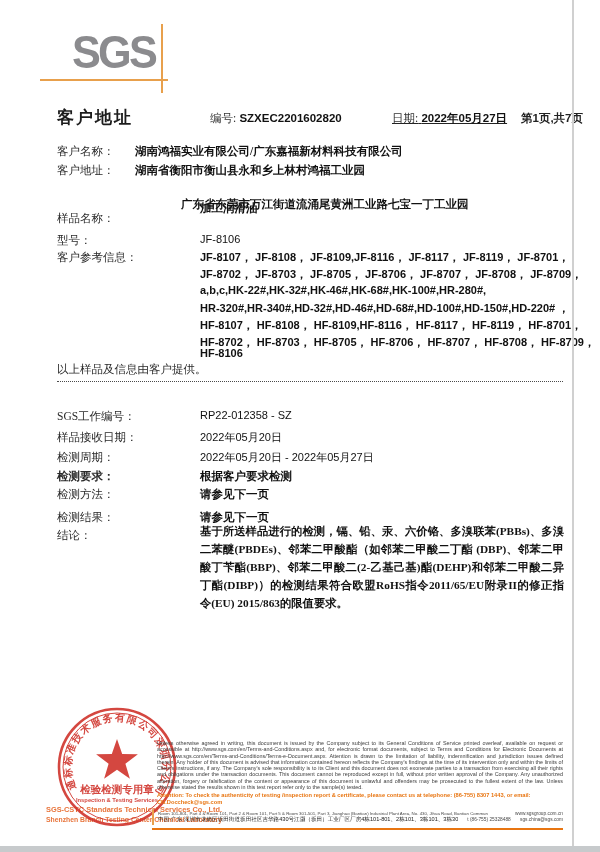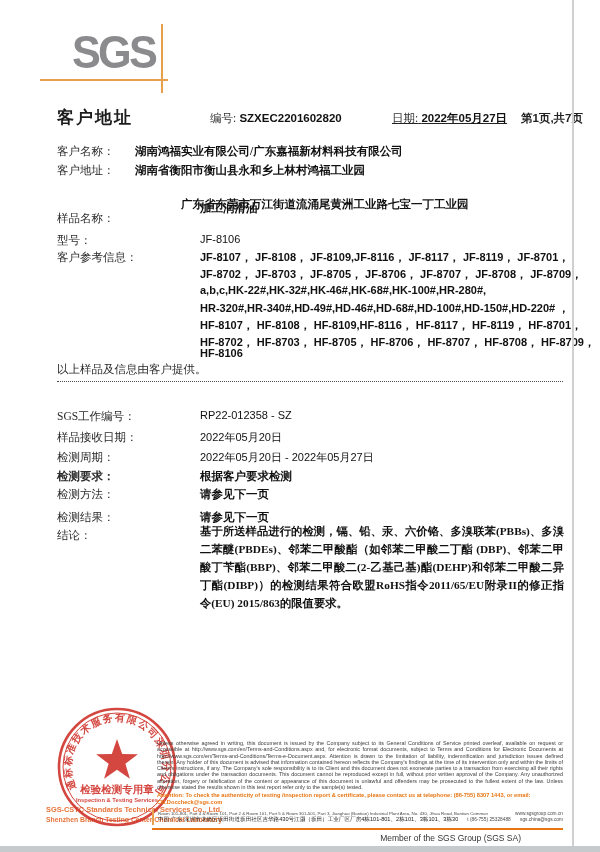--- a/index.html
+++ b/index.html
@@ -90,21 +90,21 @@
 <div class="abs lbl" style="left:57px;top:211px;">样品名称：</div>
 <div class="abs val-serif" style="left:200px;top:201px;">加工润滑油</div>
 
 <div class="abs lbl" style="left:57px;top:233px;">型号：</div>
 <div class="abs val-sans" style="left:200px;top:233px;">JF-8106</div>
 
 <div class="abs lbl" style="left:57px;top:250px;">客户参考信息：</div>
 <div class="abs ref-line" style="left:200px;top:250px;">JF-8107， JF-8108， JF-8109,JF-8116， JF-8117， JF-8119， JF-8701，</div>
 <div class="abs ref-line" style="left:200px;top:267px;">JF-8702， JF-8703， JF-8705， JF-8706， JF-8707， JF-8708， JF-8709，</div>
 <div class="abs ref-line" style="left:200px;top:284px;">a,b,c,HK-22#,HK-32#,HK-46#,HK-68#,HK-100#,HR-280#,</div>
-<div class="abs ref-line" style="left:200px;top:301px;">HR-320#,HR-340#,HD-49#,HD-46#,HD-68#,HD-100#,HD-150#,HD-220# ，</div>
+<div class="abs ref-line" style="left:200px;top:301px;">HR-320#,HR-340#,HD-32#,HD-46#,HD-68#,HD-100#,HD-150#,HD-220# ，</div>
 <div class="abs ref-line" style="left:200px;top:318px;">HF-8107， HF-8108， HF-8109,HF-8116， HF-8117， HF-8119， HF-8701，</div>
 <div class="abs ref-line" style="left:200px;top:335px;">HF-8702， HF-8703， HF-8705， HF-8706， HF-8707， HF-8708， HF-8709，</div>
 <div class="abs ref-line" style="left:200px;top:347px;">HF-8106</div>
 
 <div class="abs lbl" style="left:57px;top:362px;">以上样品及信息由客户提供。</div>
 
 <div class="abs dotted-rule" style="left:57px;top:381px;width:506px;"></div>
 
 <div class="abs lbl" style="left:57px;top:409px;">SGS工作编号：</div>
 <div class="abs val-sans" style="left:200px;top:409px;">RP22-012358 - SZ</div>
@@ -156,17 +156,16 @@
       <span class="addr-right">www.sgsgroup.com.cn</span>
     </div>
     <div class="addr-row">
       <span class="addr-cn">中国·广东·深圳市龙岗区坂田街道坂田社区吉华路430号江灏（坂田）工业厂区厂房4栋101-801、2栋101、3栋101、3栋301-501  邮编:518129</span>
       <span class="addr-right">t (86-755) 25328488</span>
       <span class="addr-right">sgs.china@sgs.com</span>
     </div>
   </div>
 
   <div class="footer-rule"></div>
-  <div class="member">Member of the SGS Group (SGS SA)</div>
 </div>
 
 <div class="abs page-edge-right"></div>
 <div class="abs page-bottom-strip"></div>
 
 </body></html>

